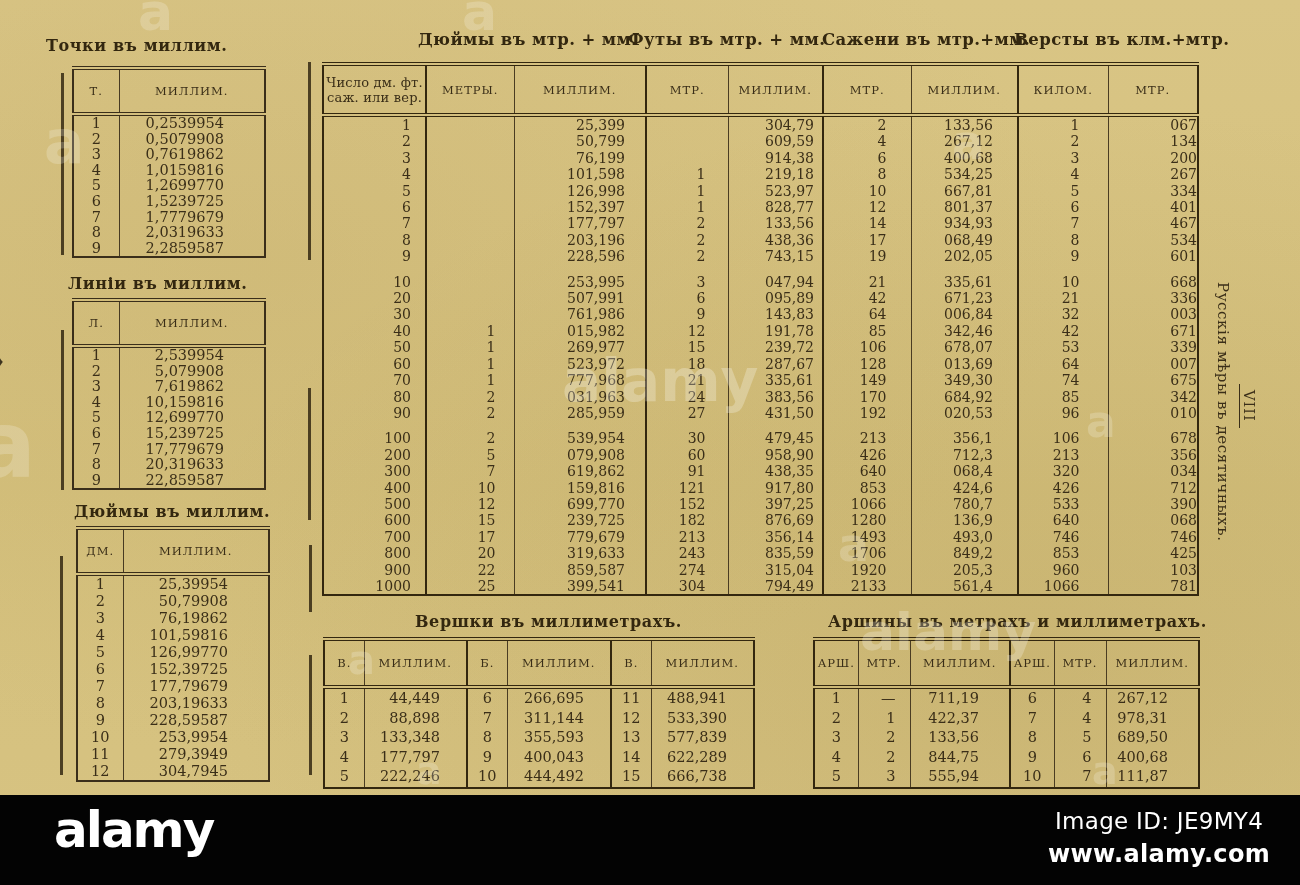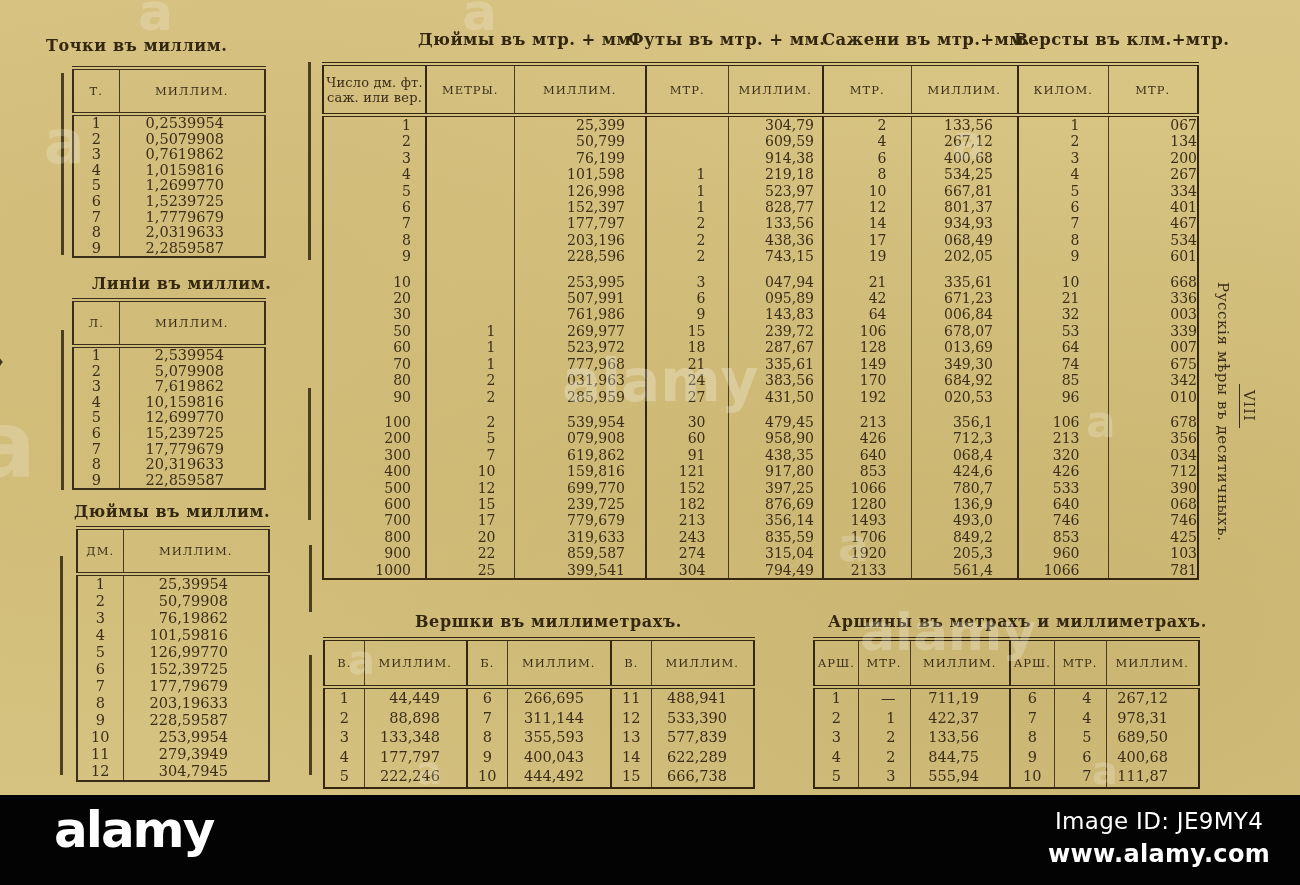--- a/index.html
+++ b/index.html
@@ -153,21 +153,21 @@
           <td>8</td>
           <td>2,0319633</td>
         </tr>
         <tr>
           <td>9</td>
           <td>2,2859587</td>
         </tr>
       </tbody>
   </table>
 
-  <div class="sec-title" style="left:92px;top:274px;">Линіи въ миллим.</div>
+  <div class="sec-title" style="left:68px;top:274px;">Линіи въ миллим.</div>
   <table class="small" id="t2">
     <colgroup>
         <col style="width:46px">
         <col style="width:146px">
       </colgroup>
     <thead>
         <tr>
       <th class="cap">л.</th>
       <th class="cap">миллим.</th>
     </tr>
@@ -447,20 +447,31 @@
           <td></td>
           <td>761,986</td>
           <td>9</td>
           <td>143,83</td>
           <td>64</td>
           <td>006,84</td>
           <td>32</td>
           <td>003</td>
         </tr>
         <tr>
+          <td>40</td>
+          <td>1</td>
+          <td>015,982</td>
+          <td>12</td>
+          <td>191,78</td>
+          <td>85</td>
+          <td>342,46</td>
+          <td>42</td>
+          <td>671</td>
+        </tr>
+        <tr>
           <td>50</td>
           <td>1</td>
           <td>269,977</td>
           <td>15</td>
           <td>239,72</td>
           <td>106</td>
           <td>678,07</td>
           <td>53</td>
           <td>339</td>
         </tr>

